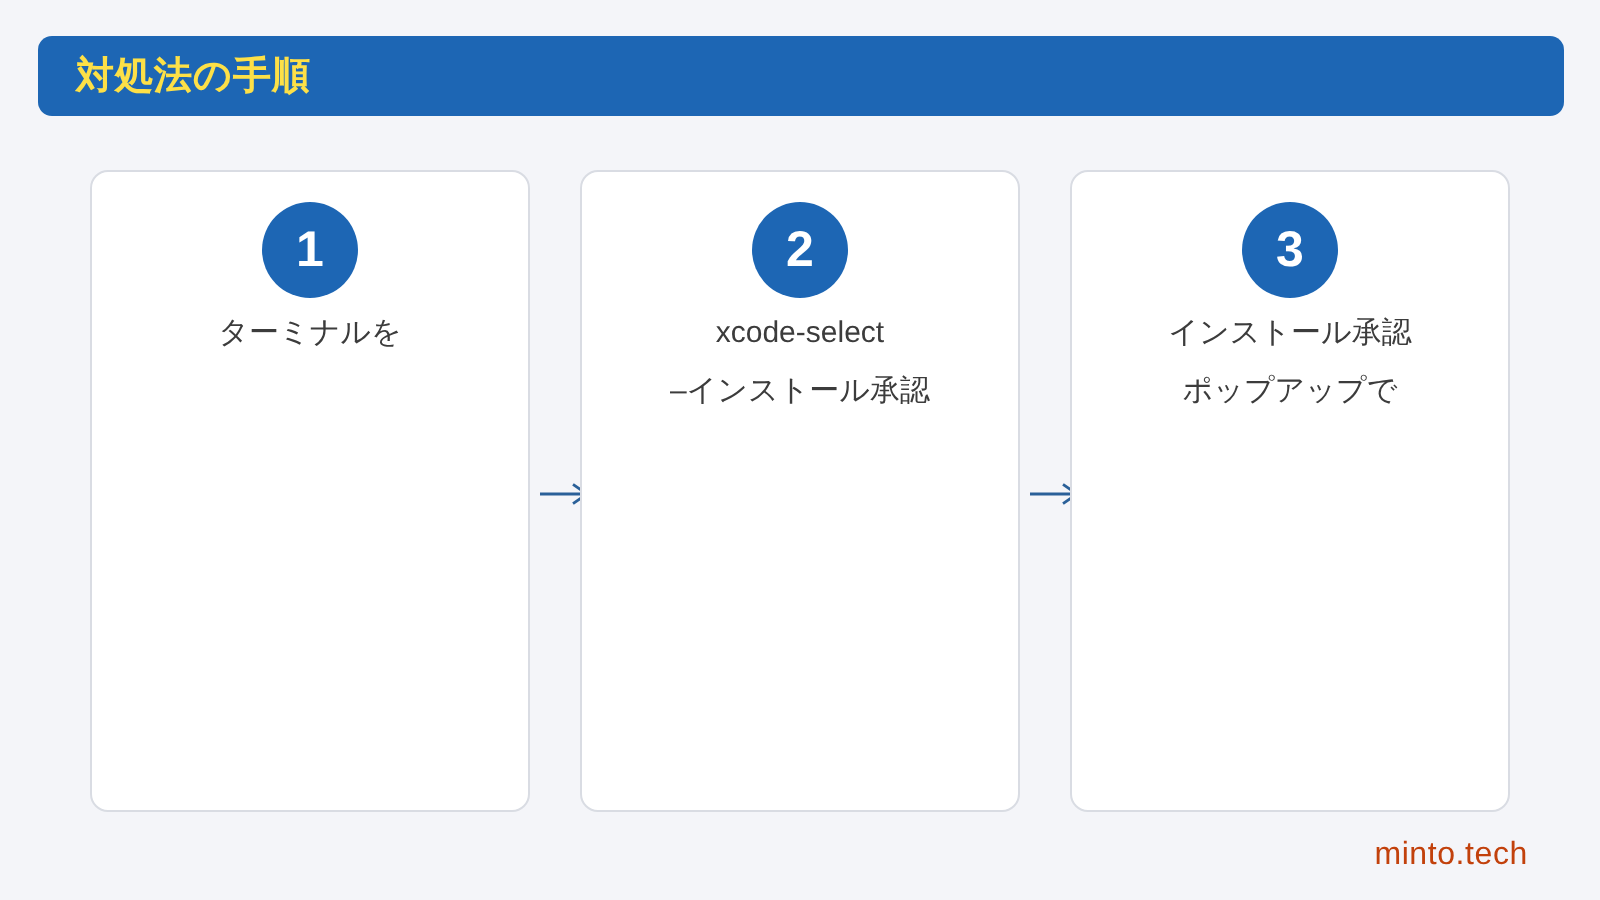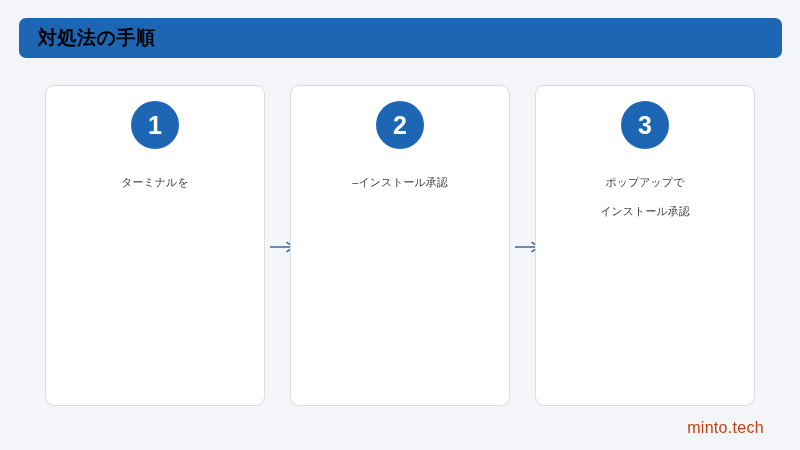--- a/index.html
+++ b/index.html
@@ -22,21 +22,21 @@
     top: 18px;
     width: 763px;
     height: 40px;
     background: #1d66b4;
     border-radius: 7px;
     box-sizing: border-box;
     display: flex;
     align-items: center;
   }
   .header-title {
-    color: #000000;
+    color: #fde047;
     font-size: 19px;
     font-weight: bold;
     letter-spacing: 0.5px;
     margin-left: 19px;
     white-space: nowrap;
   }
 
   
   .flow {
     position: absolute;
@@ -72,24 +72,24 @@
     font-size: 25px;
     font-weight: bold;
     display: flex;
     align-items: center;
     justify-content: center;
     margin-top: 15px;
     line-height: 1;
   }
 
   .card-text {
-    margin-top: 19px;
+    margin-top: 3px;
     text-align: center;
     color: #3c3c3c;
-    font-size: 11px;
+    font-size: 15px;
     line-height: 29px;
     white-space: nowrap;
   }
   .card-text .line {
     display: block;
   }
 
   
   .arrow {
     position: absolute;
@@ -129,34 +129,35 @@
   <div class="arrow arrow-1">
     <svg width="26" height="14" viewBox="0 0 26 14" aria-hidden="true">
       <line x1="0" y1="7" x2="22" y2="7" stroke="#2a6099" stroke-width="1.4"></line>
       <polyline points="16.5,2.2 23.5,7 16.5,11.8" fill="none" stroke="#2a6099" stroke-width="1.4"></polyline>
     </svg>
   </div>
 
   <div class="card card-2">
     <div class="badge">2</div>
     <div class="card-text">
+      <span class="line">xcode-select</span>
       <span class="line">–インストール承認</span>
     </div>
   </div>
 
   <div class="arrow arrow-2">
     <svg width="26" height="14" viewBox="0 0 26 14" aria-hidden="true">
       <line x1="0" y1="7" x2="22" y2="7" stroke="#2a6099" stroke-width="1.4"></line>
       <polyline points="16.5,2.2 23.5,7 16.5,11.8" fill="none" stroke="#2a6099" stroke-width="1.4"></polyline>
     </svg>
   </div>
 
   <div class="card card-3">
     <div class="badge">3</div>
     <div class="card-text">
+      <span class="line">インストール承認</span>
       <span class="line">ポップアップで</span>
-      <span class="line">インストール承認</span>
     </div>
   </div>
 
 </div>
 
 <div class="watermark">minto.tech</div>
 
 </body></html>

